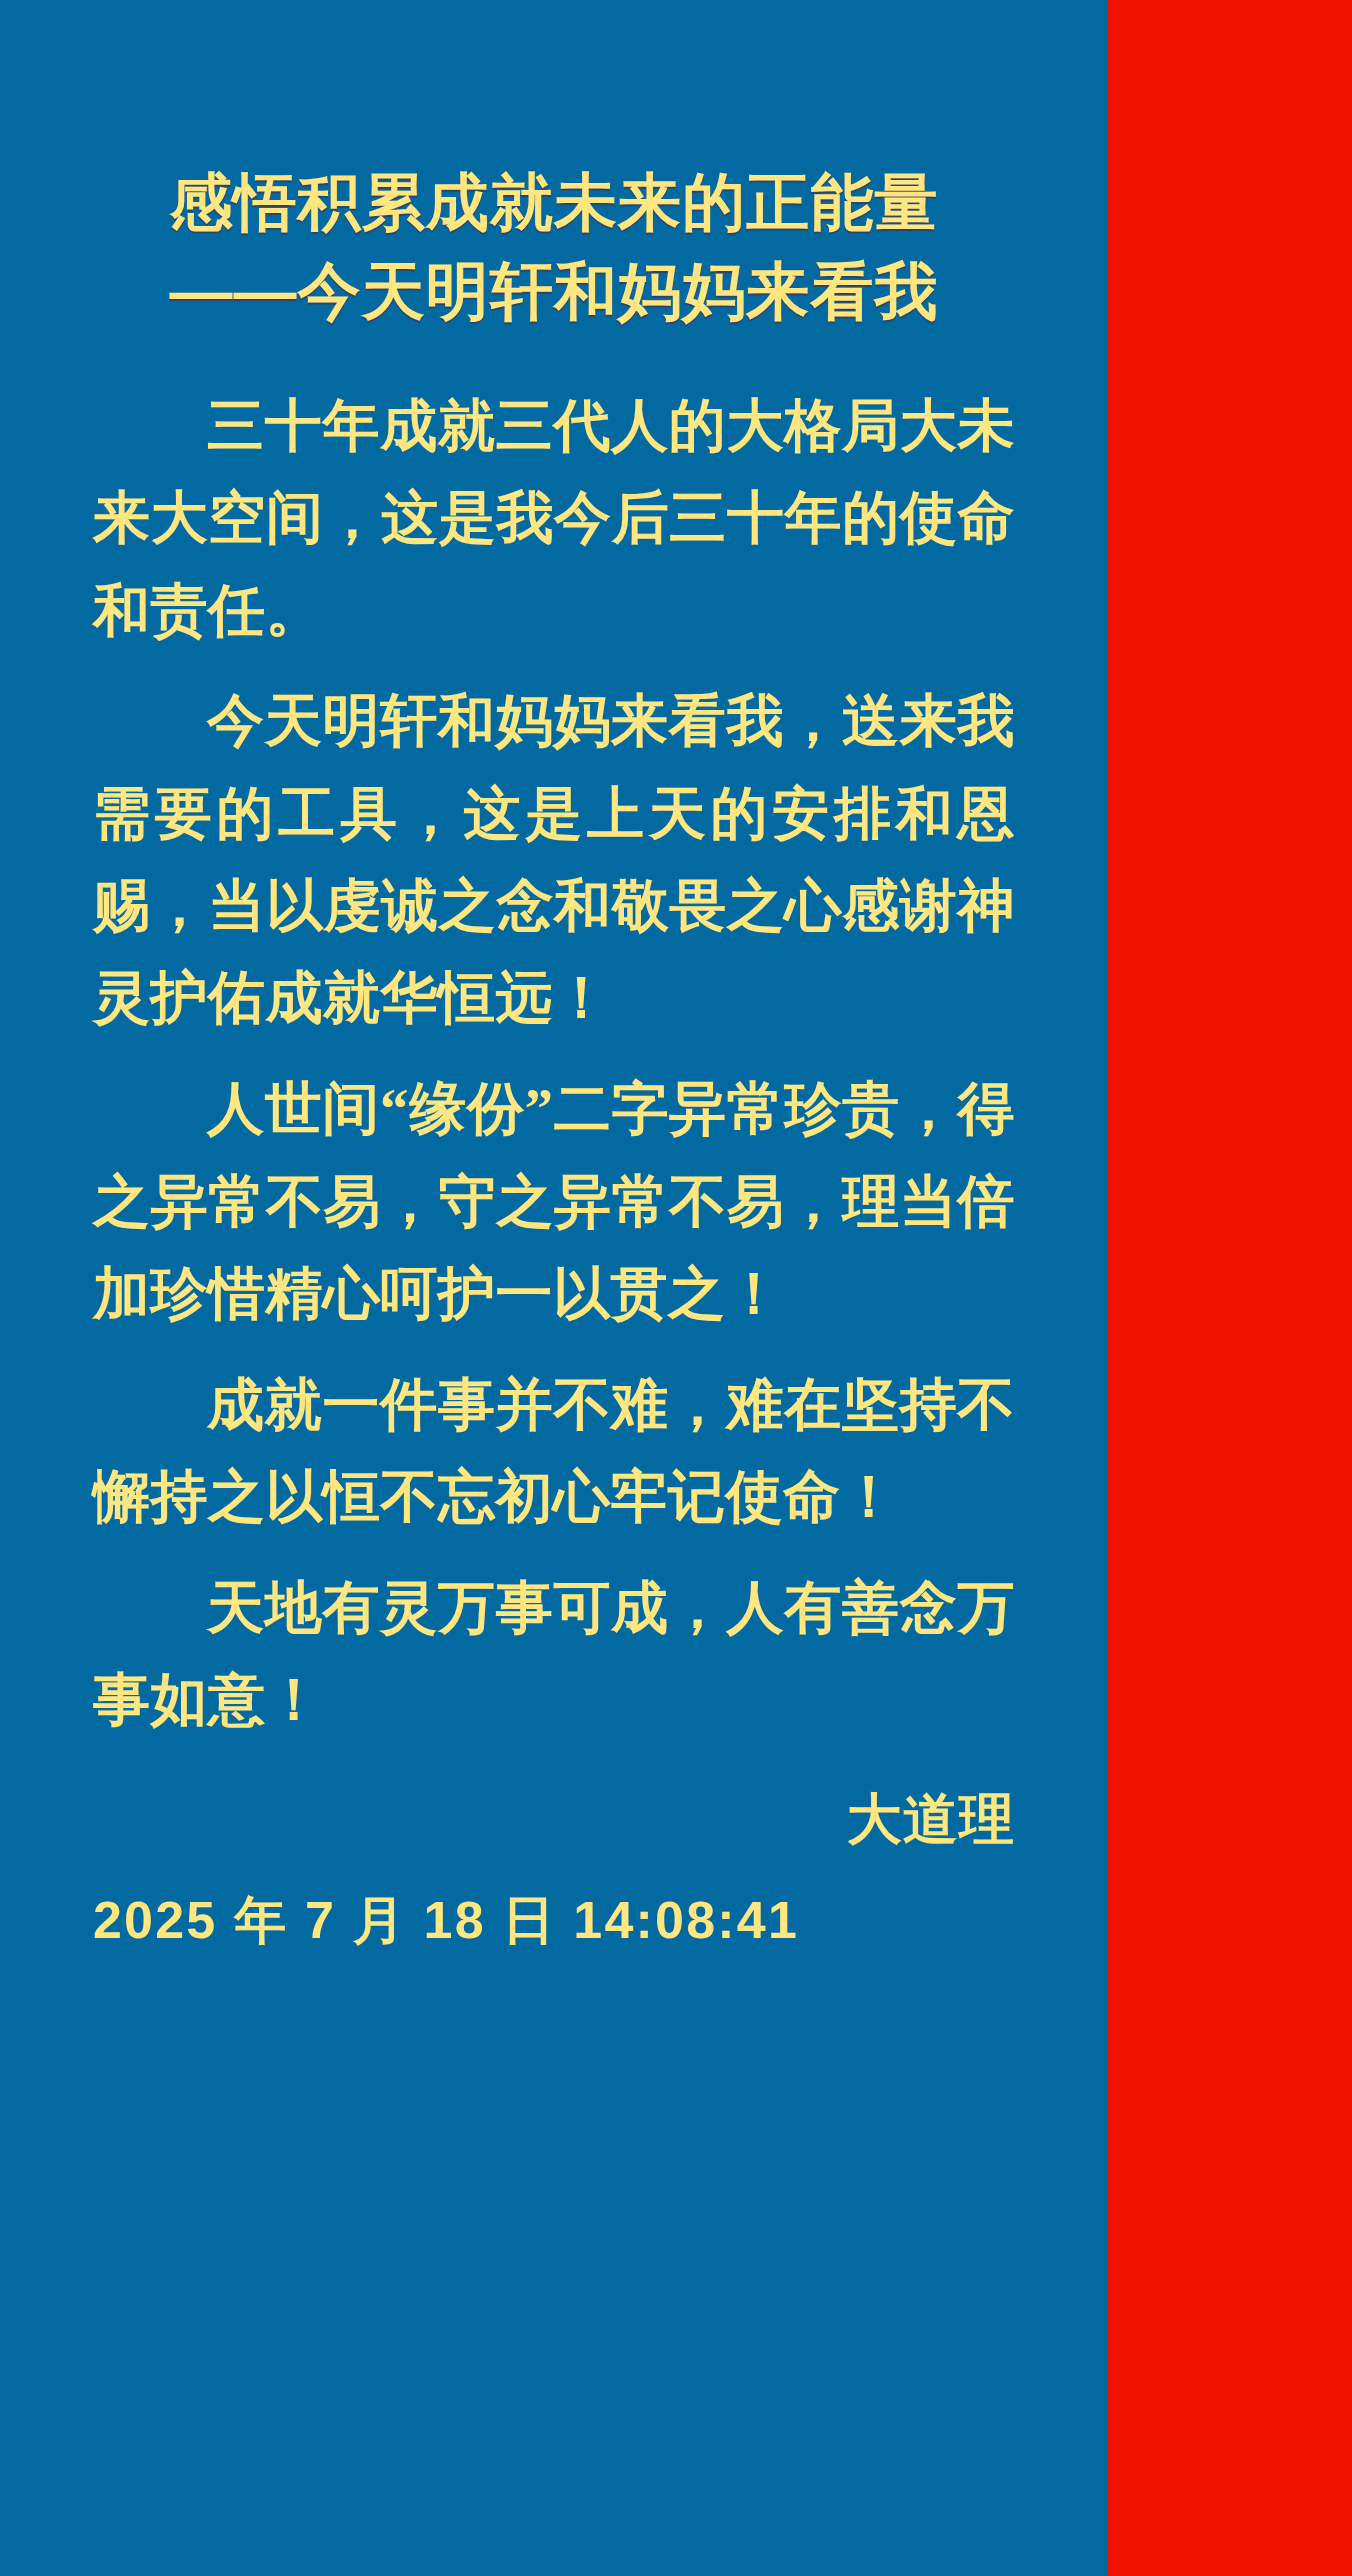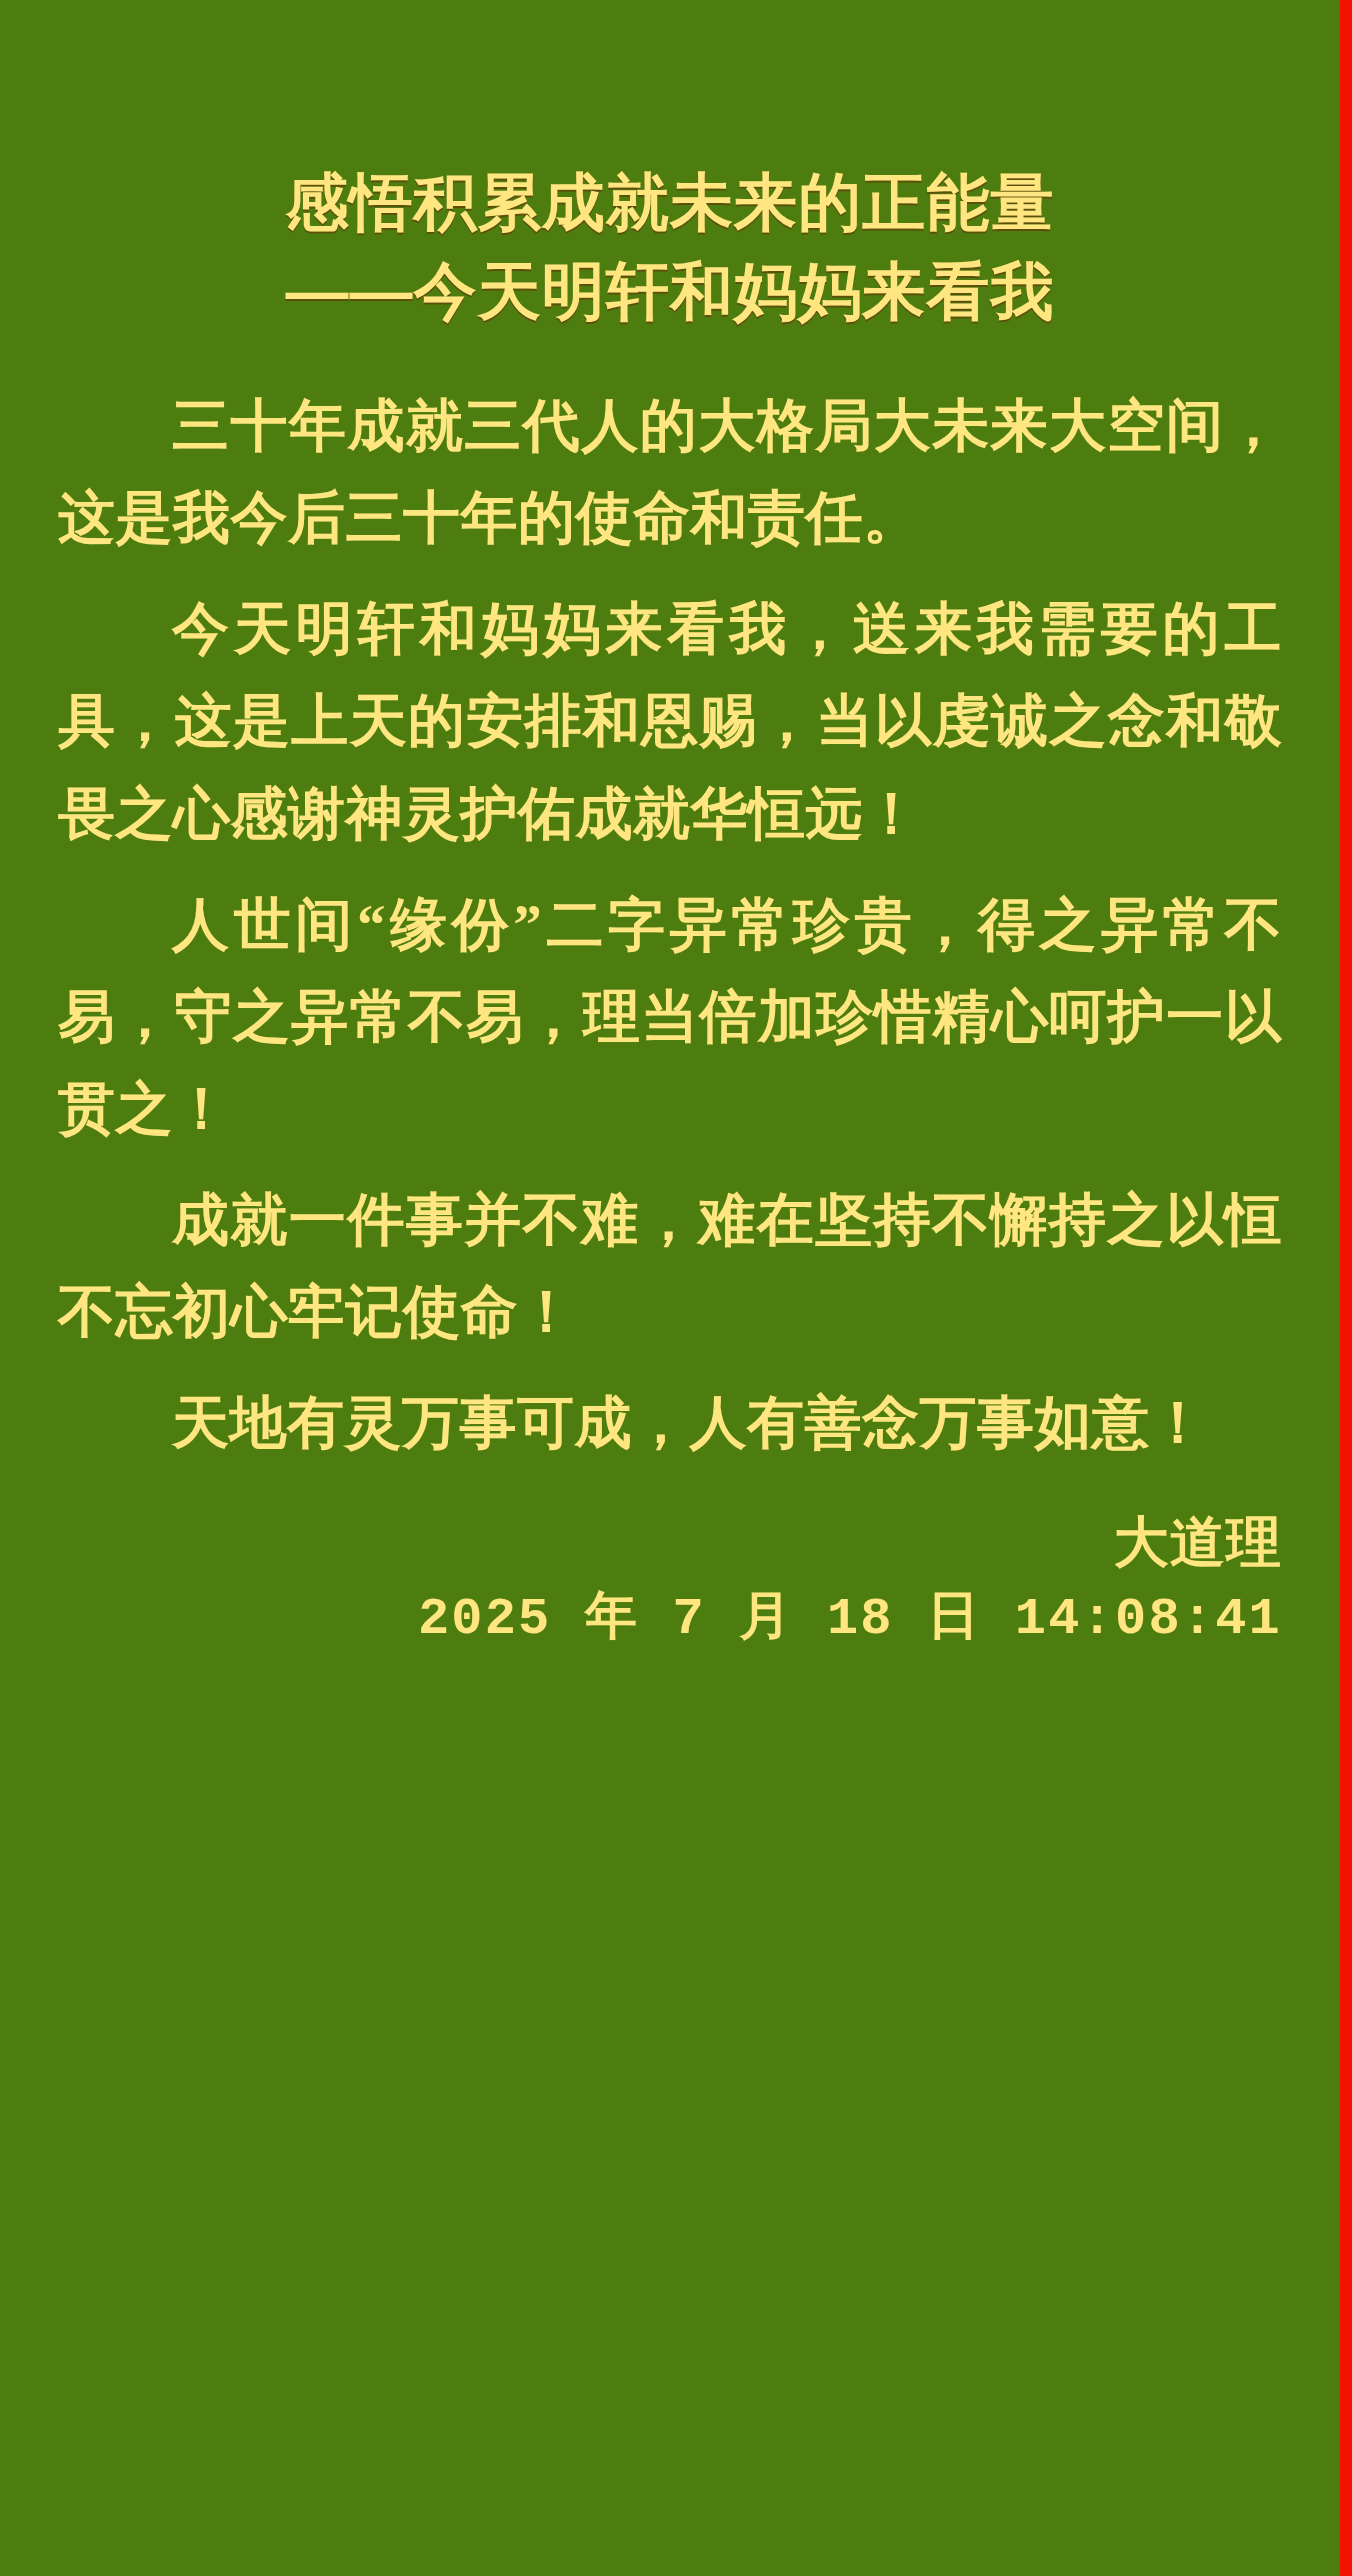--- a/index.html
+++ b/index.html
@@ -8,25 +8,25 @@
     background: #f21200;
   }
   body {
     width: 1353px;
     height: 2576px;
     font-family: "Liberation Serif", "DejaVu Serif", serif;
     overflow: hidden;
   }
   .poster {
     position: relative;
-    width: 1340px;
+    width: 1108px;
     height: 2576px;
-    background: #4d7c0f;
+    background: #0369a1;
     box-sizing: border-box;
-    padding: 0 58px;
+    padding: 0 93px;
   }
   .title-block {
     padding-top: 158px;
     text-align: center;
   }
   .title-line {
     color: #ffe680;
     font-family: "Liberation Sans", "DejaVu Sans", sans-serif;
     font-weight: bold;
     font-size: 63px;
@@ -53,24 +53,24 @@
     margin-top: 32px;
     text-align: right;
     color: #ffe680;
     font-family: "Liberation Serif", "DejaVu Serif", serif;
     font-weight: bold;
     font-size: 55px;
     line-height: 1.5;
     letter-spacing: 1.1px;
   }
   .timestamp {
-    margin-top: 0;
-    text-align: right;
+    margin-top: 23px;
+    text-align: left;
     color: #ffe680;
-    font-family: Liberation Mono, monospace;
+    font-family: Liberation Sans, sans-serif;
     font-weight: bold;
     font-size: 52px;
     line-height: 1.4;
     letter-spacing: 2.2px;
   }
 </style>
 </head>
 <body>
 
 <div class="poster">

